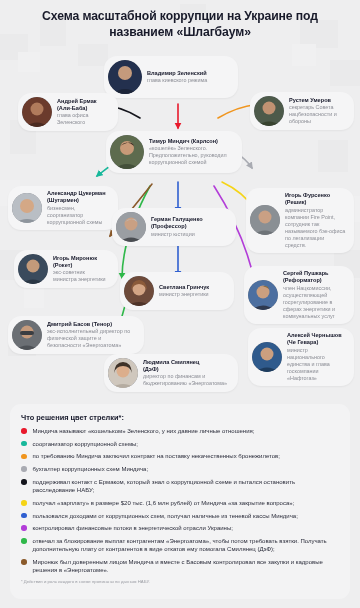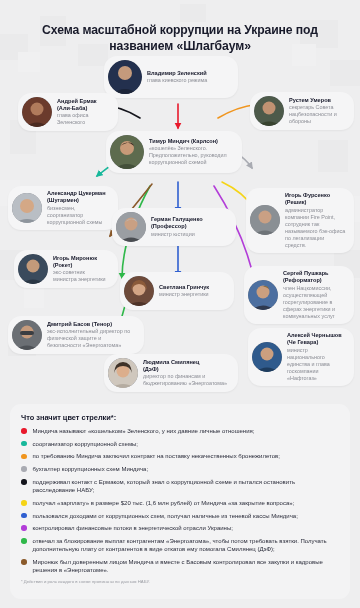--- a/index.html
+++ b/index.html
@@ -9,21 +9,21 @@
     background:#eeeeef;
     position:relative;
     overflow:hidden;
   }
   #bgtex { position:absolute; inset:0; z-index:0; opacity:.55; }
   .title {
     position:relative; z-index:3;
     text-align:center;
     font-size:12.2px; font-weight:bold; color:#181a2a;
     line-height:1.33; letter-spacing:-.1px;
-    padding:22px 20px 6px;
+    padding:8px 20px 6px;
   }
   #arrows { position:absolute; left:0; top:0; width:360px; height:400px; z-index:1; }
   .diagram { position:absolute; left:0; top:38px; width:360px; height:360px; z-index:2; }
   .card {
     position:absolute;
     background:#f5f5f6;
     border-radius:13px;
     display:flex; align-items:center; gap:5px;
     padding:4px 8px 4px 4px;
     box-shadow:0 1px 2px rgba(0,0,0,.05);
@@ -317,21 +317,21 @@
     <div class="txt">
       <div class="nm" style="white-space:pre-line">Людмила Смилянец
 (ДэФ)</div>
       <div class="rl">директор по финансам и бюджетированию «Энергоатома»</div>
     </div>
   </div>
 
 </div>
 
 <div class="legend">
-  <div class="lg-title">Что значит цвет стрелки*:</div>
+  <div class="lg-title">Что решения цвет стрелки*:</div>
   <div id="legend-rows">
       <div class="lg-row">
         <span class="dot" style="background: rgb(232, 25, 44);"></span>
         <span class="lg-tx">Миндича называют «кошельком» Зеленского, у них давние личные отношения;</span>
       </div>
       <div class="lg-row">
         <span class="dot" style="background: rgb(23, 184, 155);"></span>
         <span class="lg-tx">соорганизатор коррупционной схемы;</span>
       </div>
       <div class="lg-row">

